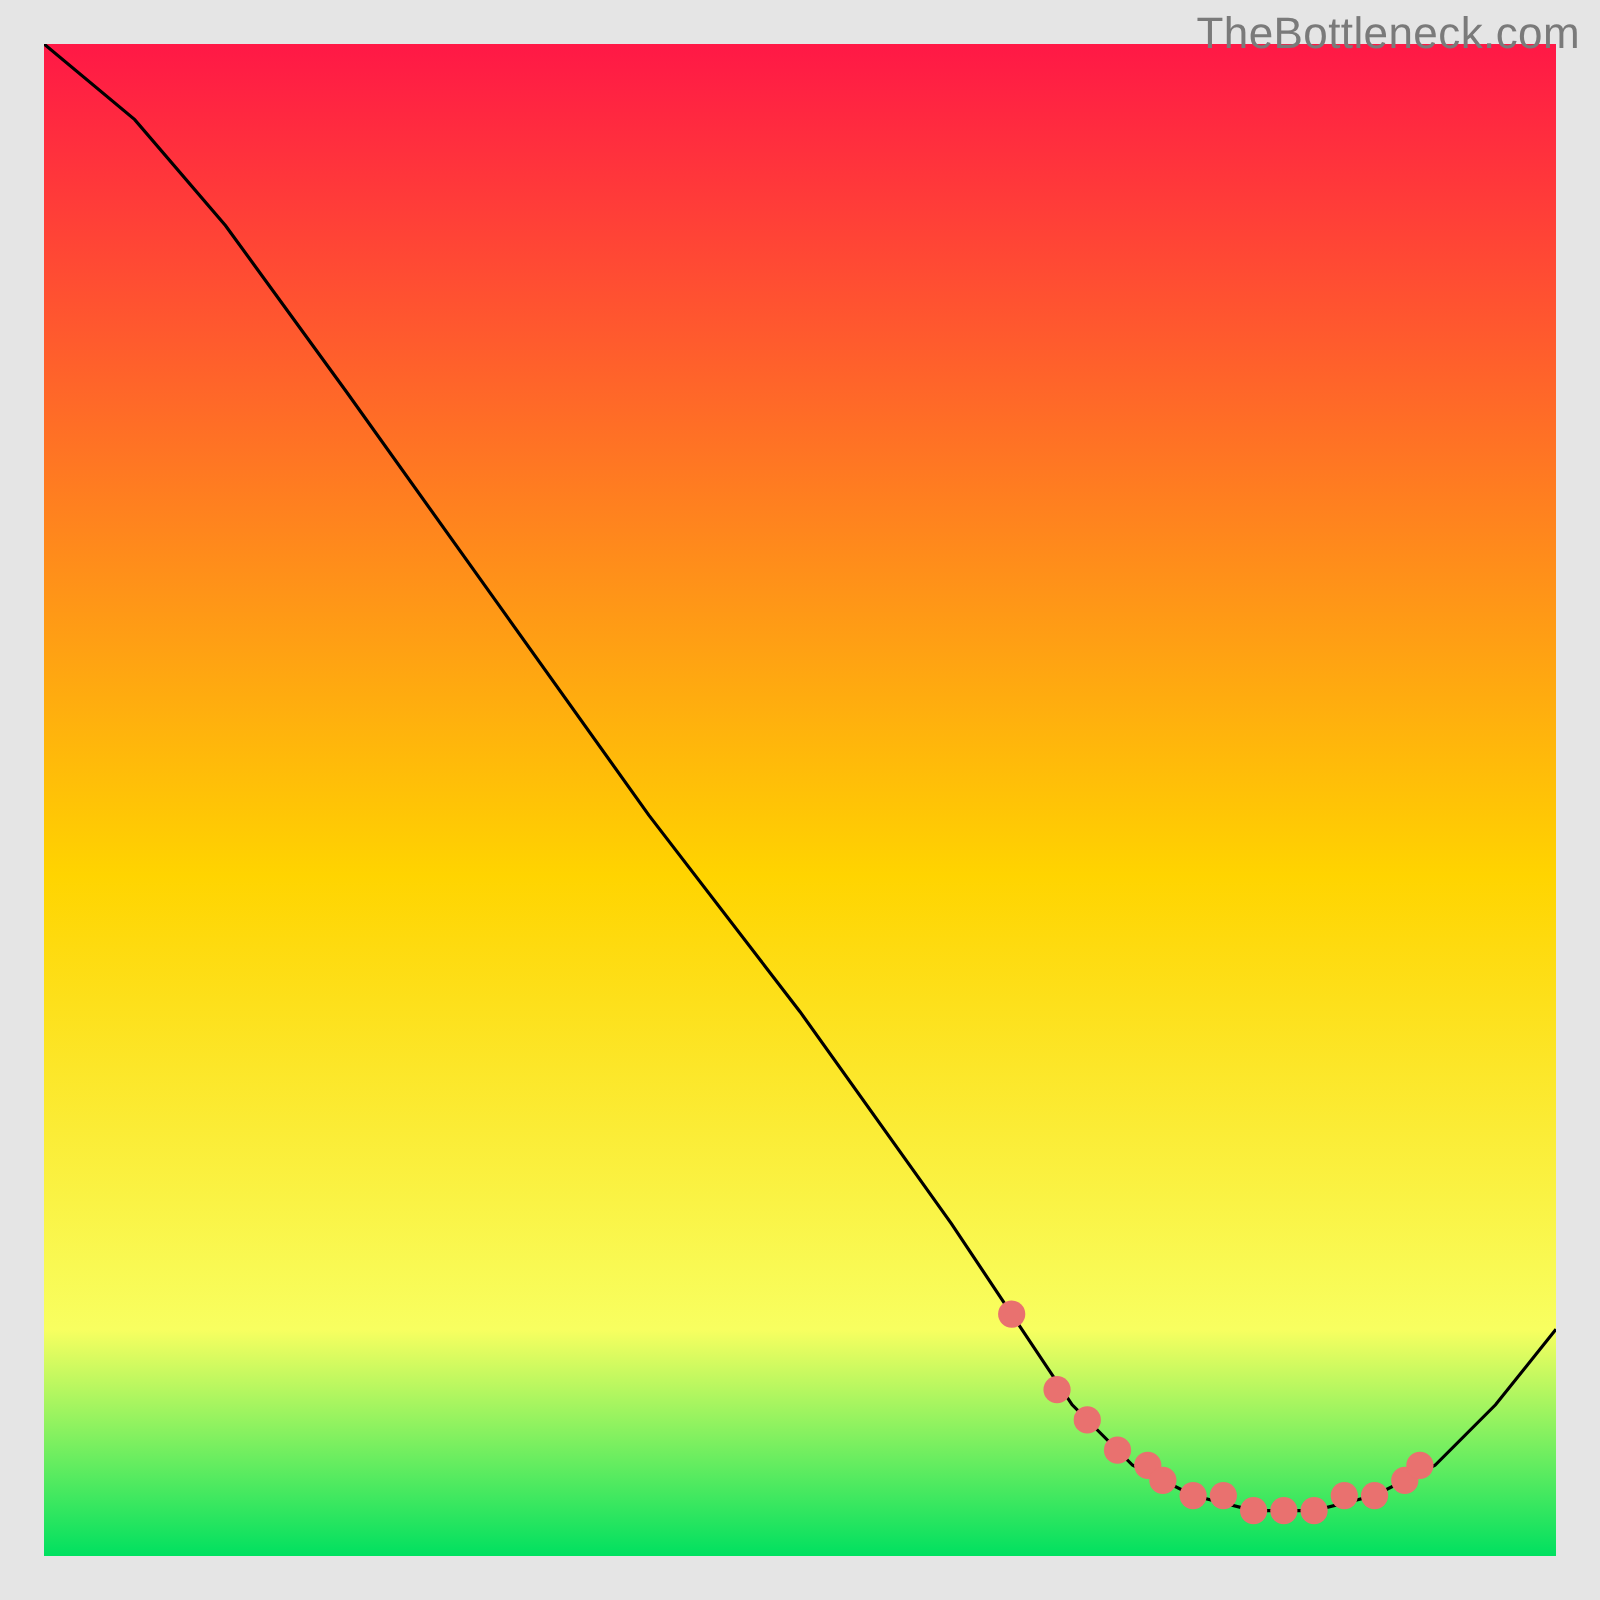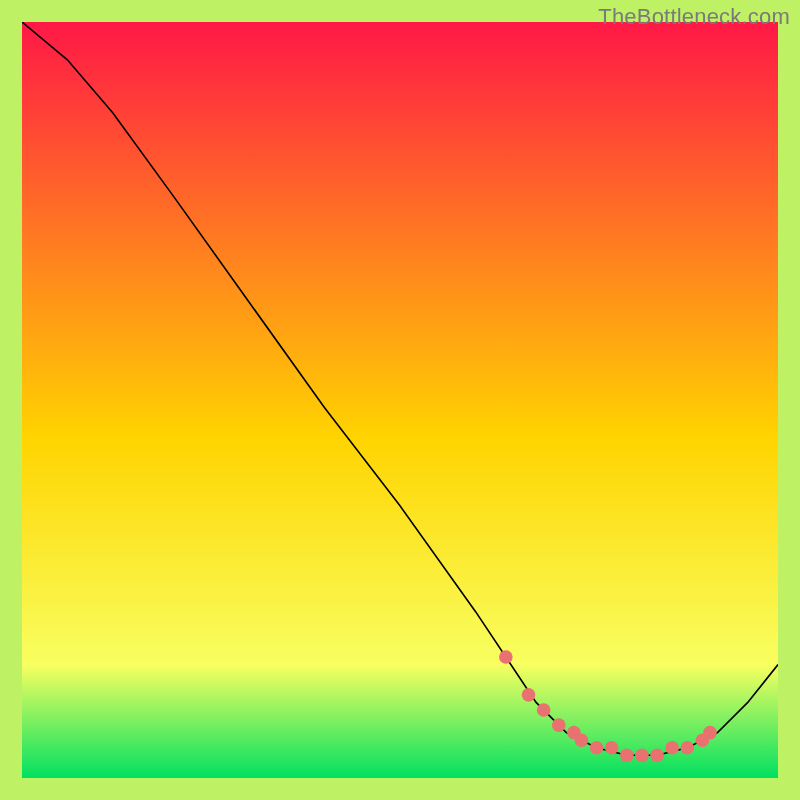--- a/index.html
+++ b/index.html
@@ -7,21 +7,21 @@
     padding: 0;
     width: 800px;
     height: 800px;
     background: #000;
     overflow: hidden;
     font-family: Arial, Helvetica, sans-serif;
   }
   .outer {
     width: 800px;
     height: 800px;
-    background: #bef264;
+    background: #e5e5e5;
     position: relative;
   }
   .watermark {
     position: absolute;
     top: 4px;
     right: 10px;
     color: #7a7a7a;
     font-size: 22px;
     font-weight: 500;
     letter-spacing: 0.2px;

